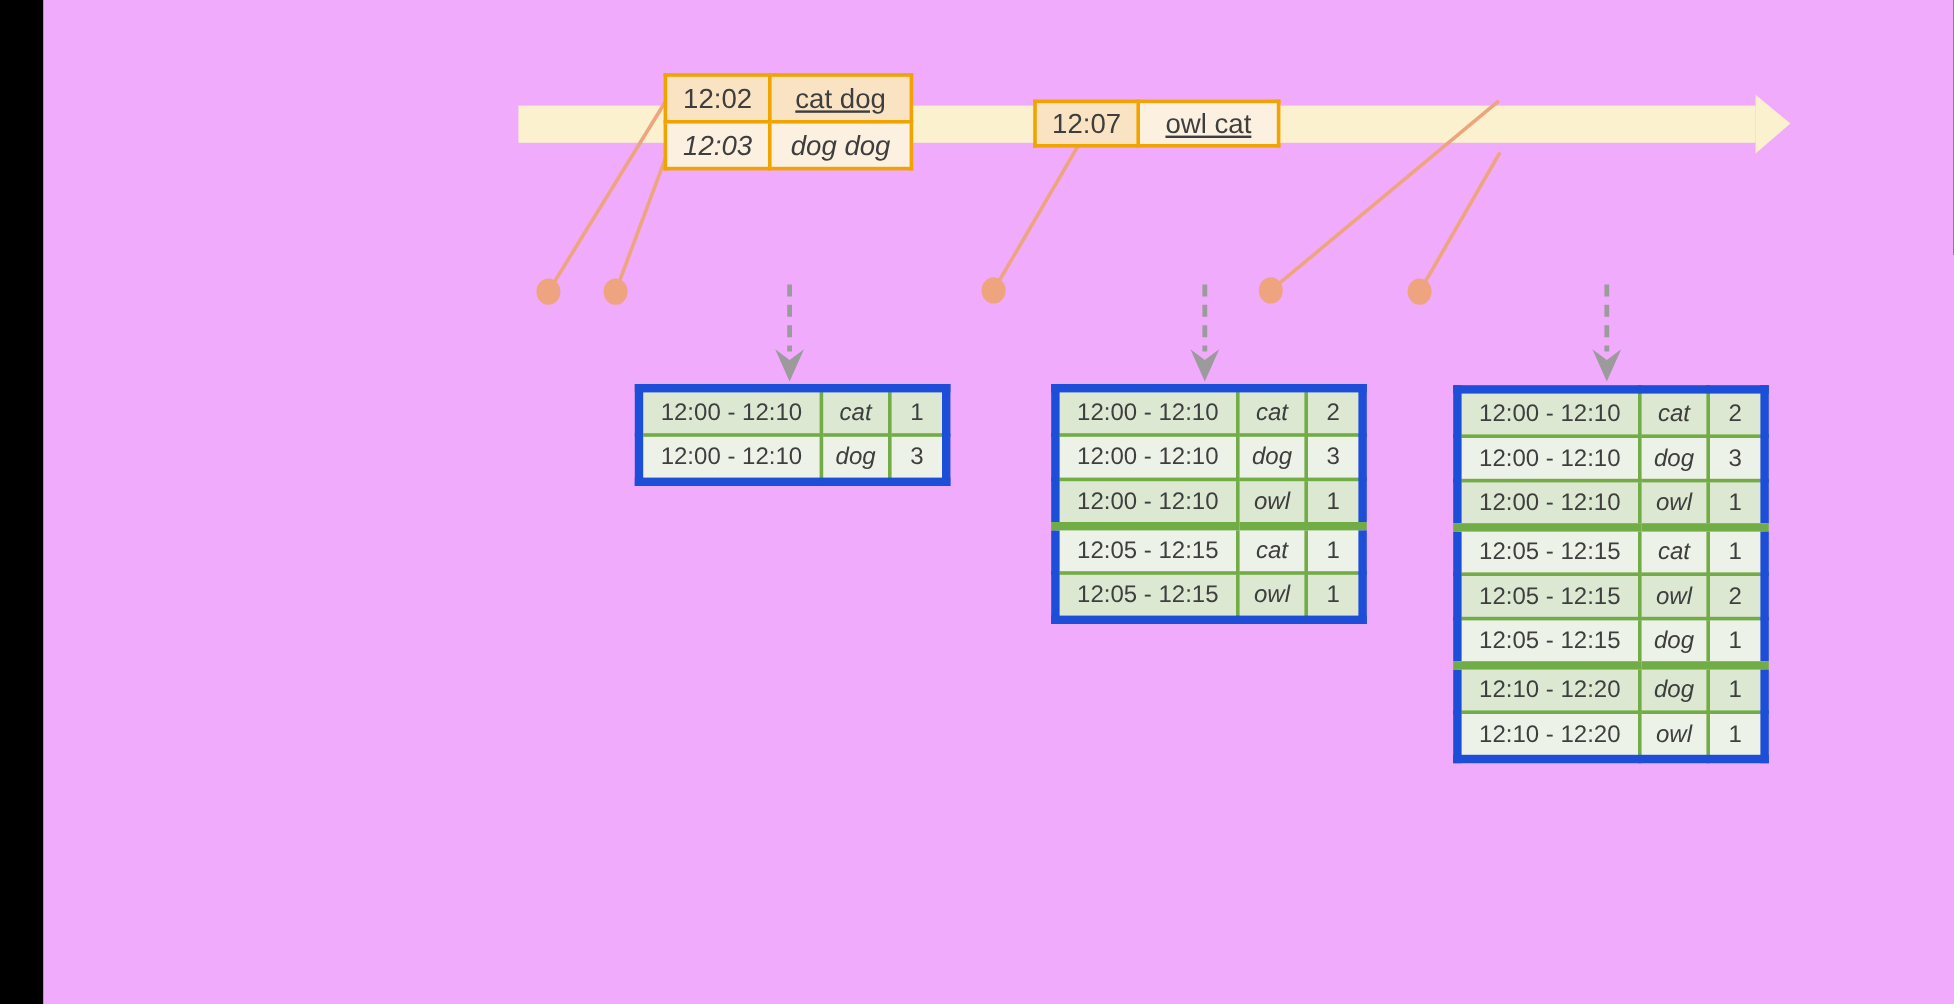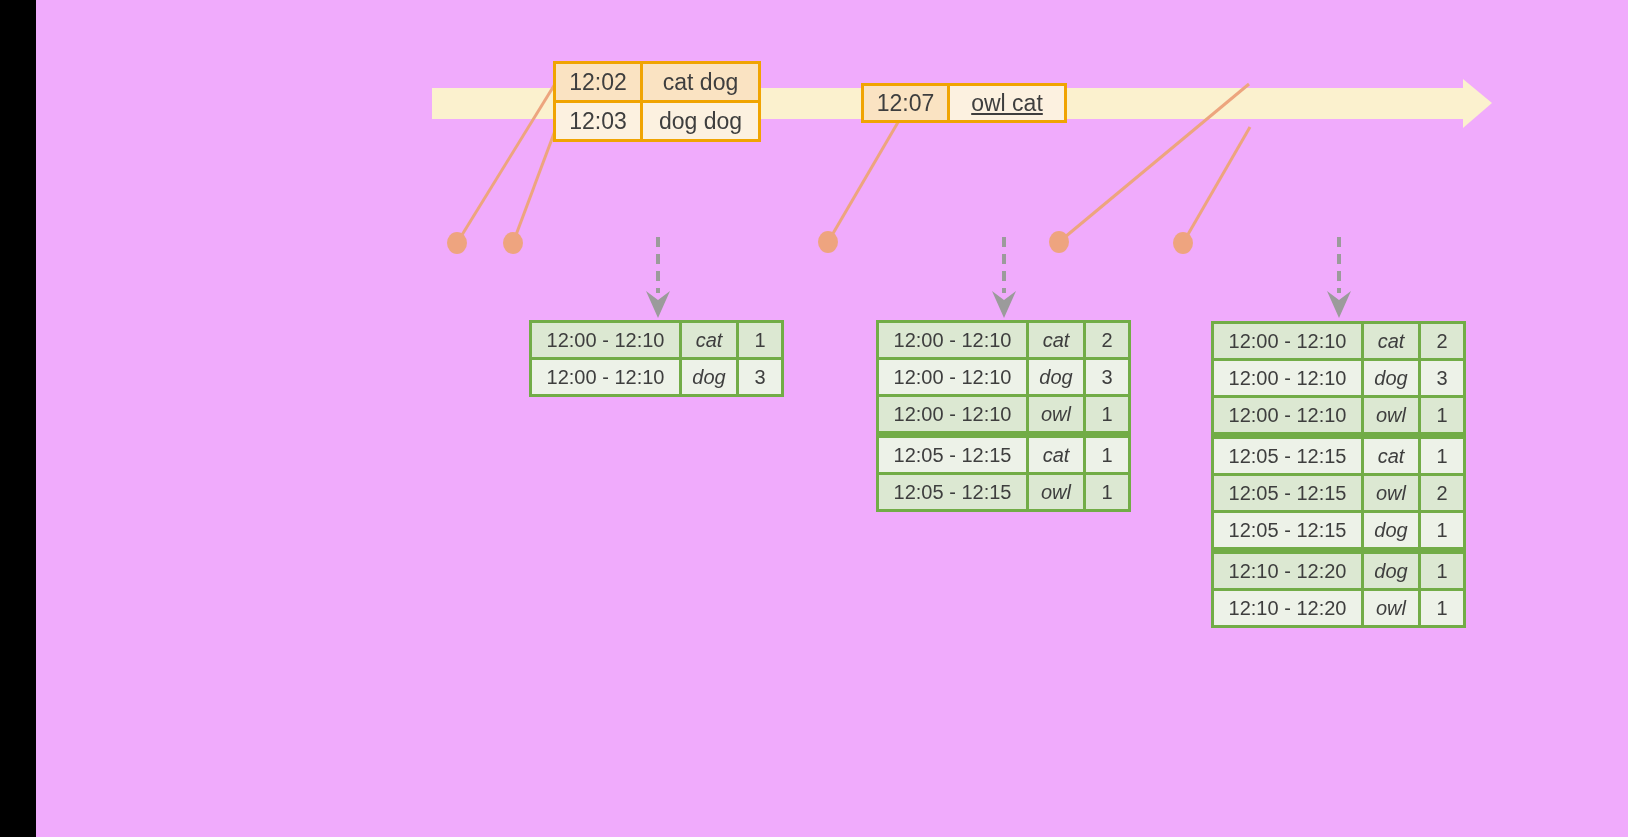--- a/index.html
+++ b/index.html
@@ -21,28 +21,28 @@
   }
   table.et td{
     border:3px solid #F0A402;
     text-align:center;
     vertical-align:middle;
     color:#3E3E3E;
     font-size:23px;
     padding:0;
   }
   table.et tr.erow-dark  td{background:#FAE3C2;}
-  table.et tr.erow-light td{background:#FCF1E0;}
+  table.et tr.erow-light td{background:#FCF1E0;font-style:italic;}
 
   
   table.rt{
     position:absolute;
     border-collapse:collapse;
     table-layout:fixed;
-    border:1px solid #1d4ed8;
+    border:7px solid #1d4ed8;
   }
   table.rt td{
     border:3px solid #72AC47;
     text-align:center;
     vertical-align:middle;
     color:#3E3E3E;
     font-size:20px;
     padding:0;
     height:34px;
   }
@@ -87,21 +87,21 @@
     <g>
       <line x1="1303" y1="237" x2="1303" y2="293" stroke="#9B9B9B" stroke-width="4" stroke-dasharray="10 7"></line>
       <polygon points="1291,291 1303,300 1315,291 1303,318" fill="#9B9B9B"></polygon>
     </g>
   </svg>
 
   <table class="et" style="left:517px;top:61px;">
     <tbody>
         <tr class="erow-dark">
       <td style="width:84px;height:36px;">12:02</td>
-      <td style="width:115px;height:36px;">cat dog</td>
+      <td style="width:115px;height:36px;text-decoration:underline;">cat dog</td>
     </tr>
     <tr class="erow-light">
       <td style="height:36px;">12:03</td>
       <td style="height:36px;">dog dog</td>
     </tr>
   </tbody>
     </table>
 
   <table class="et" style="left:825px;top:83px;">
     <tbody>

